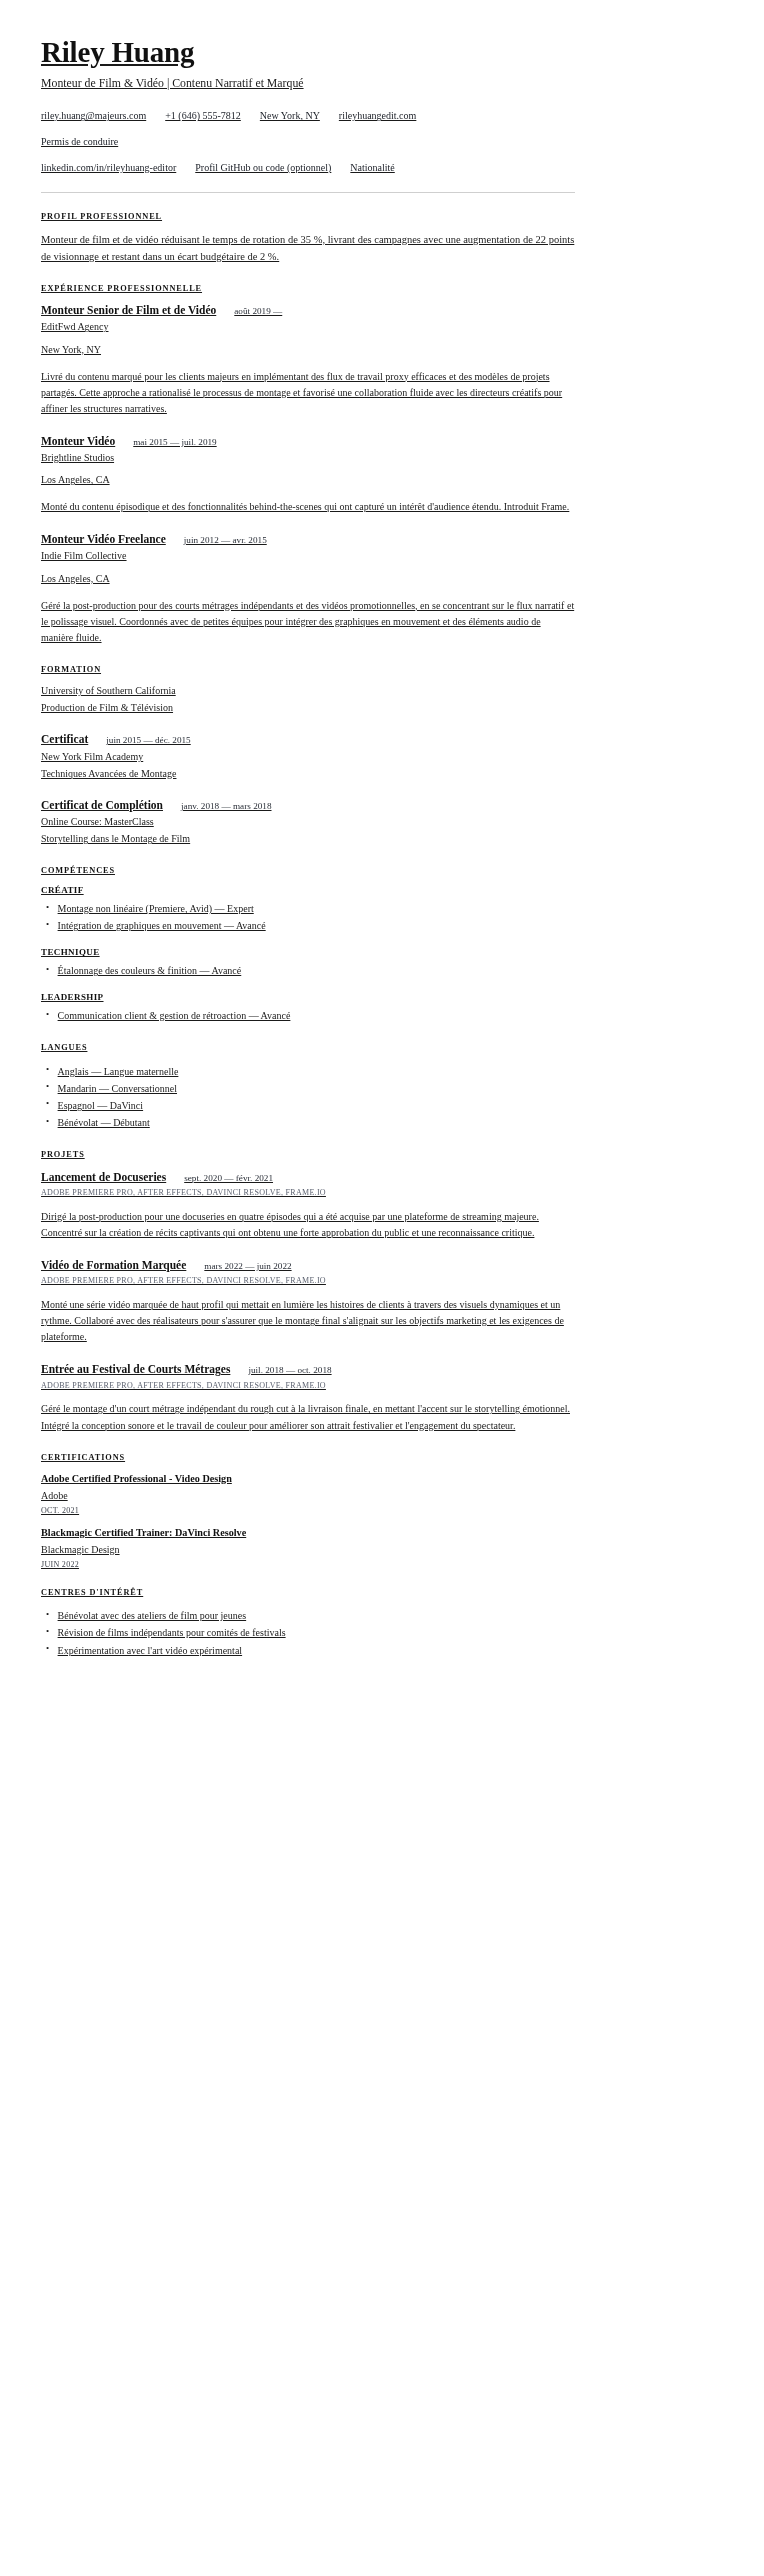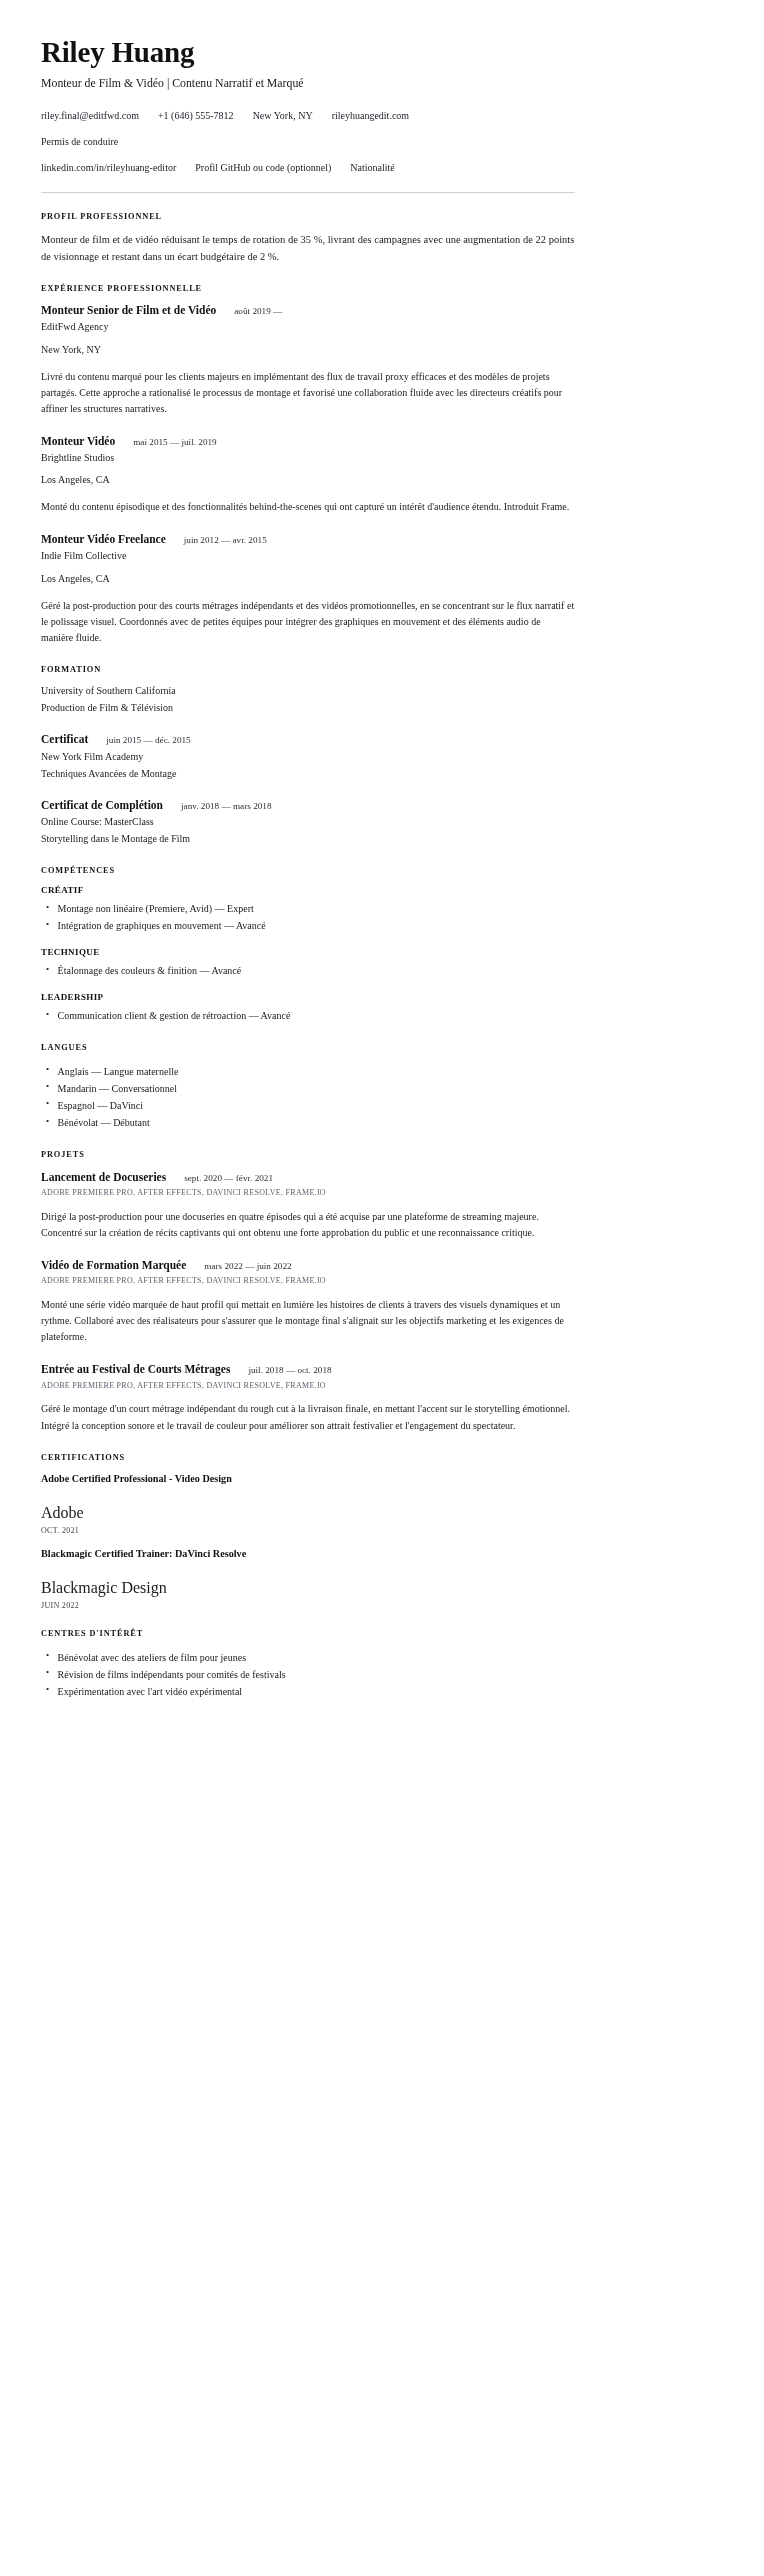--- a/index.html
+++ b/index.html
@@ -7,20 +7,21 @@
   body {
     width:765px;
     background:#ffffff;
     font-family:"Liberation Serif", "DejaVu Serif", serif;
     color:#1a1a1a;
     -webkit-font-smoothing:antialiased;
   }
   .page {
     width:616px;
     padding:37px 41px 38px 41px;
+    text-decoration:underline;
   }
   
   .name {
     font-size:29px;
     font-weight:700;
     letter-spacing:-0.2px;
     line-height:1.08;
     margin:0 0 7.6px 0;
     color:#111111;
   }
@@ -142,44 +143,44 @@
   
   .cert { margin-bottom:11.5px; }
   .cert:last-child { margin-bottom:0; }
   .cert-name {
     font-size:10.2px;
     font-weight:700;
     color:#111111;
     line-height:1.35;
   }
   .cert-issuer {
-    font-size:16px;
+    font-size:10px;
     color:#1b1b1b;
     line-height:1.45;
-    margin-top:15px;
+    margin-top:3px;
   }
   .cert-date {
     font-size:8px;
     letter-spacing:0.3px;
     text-transform:uppercase;
     color:#3a3f48;
     margin-top:2.5px;
   }
 </style>
 </head>
 <body>
 
 <div class="page">
 
   <div>
     <h1 class="name">Riley Huang</h1>
     <div class="headline">Monteur de Film &amp; Vidéo | Contenu Narratif et Marqué</div>
     <div id="contact-block">
         <div class="contact-line">
-          <span class="ci">riley.final@editfwd.com</span>
+          <span class="ci">riley.huang@majeurs.com</span>
           <span class="ci">+1 (646) 555-7812</span>
           <span class="ci">New York, NY</span>
           <span class="ci">rileyhuangedit.com</span>
         </div>
         <div class="contact-line">
           <span class="ci">Permis de conduire</span>
         </div>
         <div class="contact-line">
           <span class="ci">linkedin.com/in/rileyhuang-editor</span>
           <span class="ci">Profil GitHub ou code (optionnel)</span>

